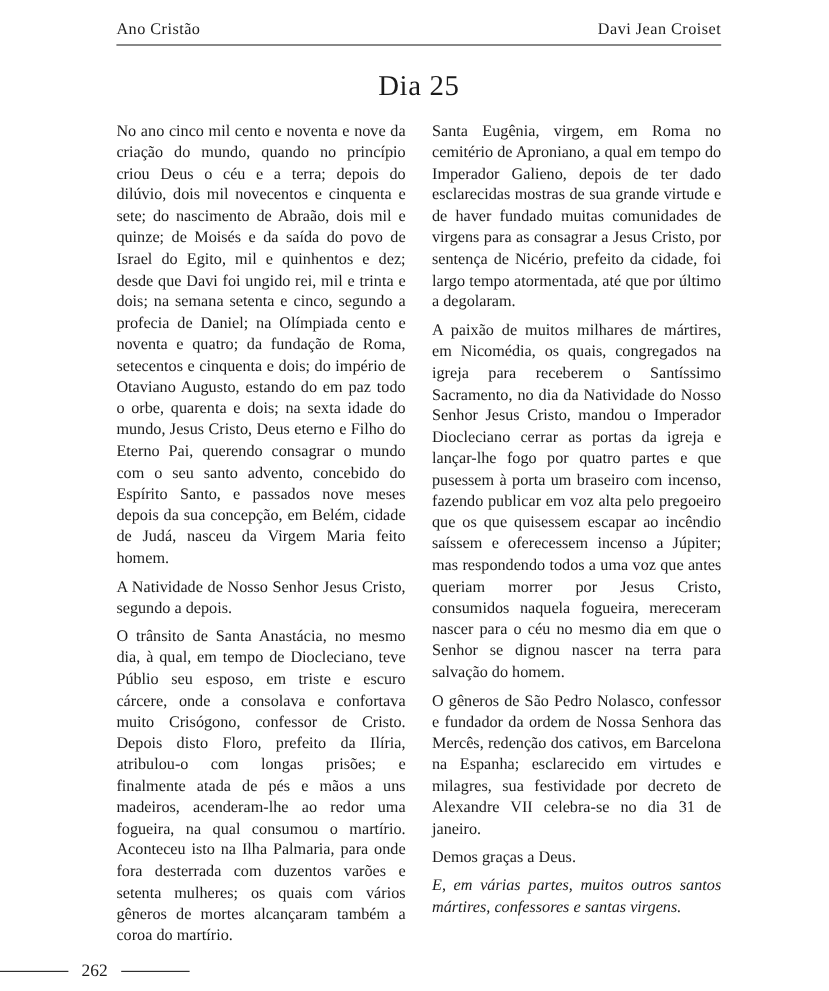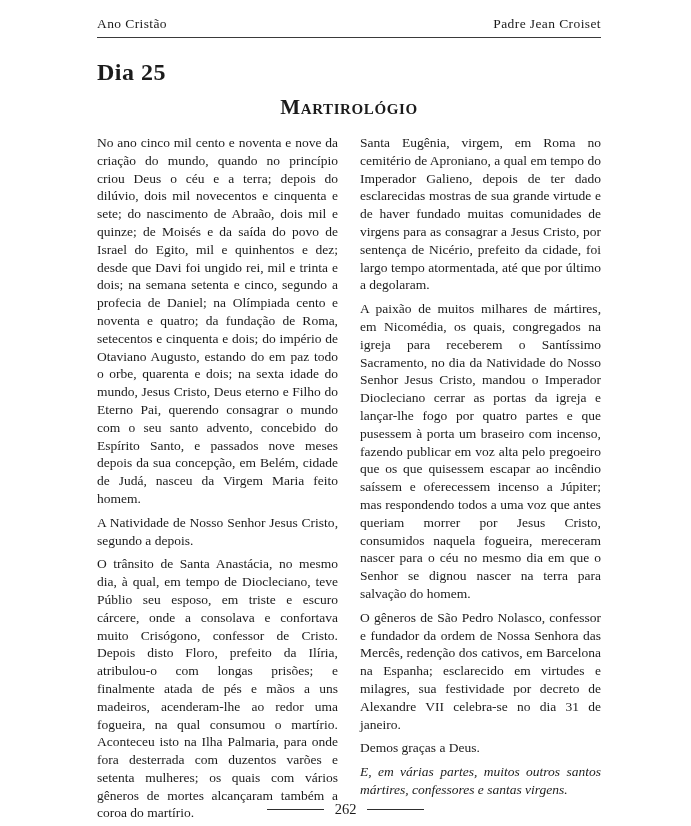--- a/index.html
+++ b/index.html
@@ -21,22 +21,23 @@
   .running-header {
     display: flex;
     justify-content: space-between;
     align-items: flex-end;
     font-size: 13.5px;
     letter-spacing: 0.4px;
     padding-bottom: 5px;
     border-bottom: 1.2px solid #3a3a3a;
   }
   .day-title {
+    text-align: center;
     font-size: 24px;
-    font-weight: bold;
+    font-weight: normal;
     margin: 21px 0 0 0;
     letter-spacing: 0.5px;
   }
   .section-title {
     text-align: center;
     font-size: 21px;
     font-weight: bold;
     font-variant: small-caps;
     letter-spacing: 0.6px;
     margin: 9px 0 0 0;
@@ -64,43 +65,41 @@
   .para.italic {
     font-style: italic;
   }
   .page-footer {
     position: absolute;
     left: 0;
     right: 0;
     bottom: 8px;
     display: flex;
     align-items: center;
-    justify-content: center;
     gap: 11px;
     font-size: 14.5px;
     margin-top: 36px;
   }
   .page-footer .rule {
     width: 57px;
     height: 0;
     border-top: 1.1px solid #2e2e2e;
   }
 </style>
 </head>
 <body>
 
 <div class="page">
 
   <div class="running-header">
     <span>Ano Cristão</span>
-    <span>Padre Jean Croiset</span>
+    <span>Davi Jean Croiset</span>
   </div>
 
   <h1 class="day-title">Dia 25</h1>
-  <h2 class="section-title">Martirológio</h2>
 
   <div class="columns">
     <div class="col">
         <p class="para"><span>No ano cinco mil cento e noventa e nove da criação do mundo, quando no princípio criou Deus o céu e a terra; depois do dilúvio, dois mil novecentos e cinquenta e sete; do nascimento de Abraão, dois mil e quinze; de Moisés e da saída do povo de Israel do Egito, mil e quinhentos e dez; desde que Davi foi ungido rei, mil e trinta e dois; na semana setenta e cinco, segundo a profecia de Daniel; na Olímpiada cento e noventa e quatro; da fundação de Roma, setecentos e cinquenta e dois; do império de Otaviano Augusto, estando do em paz todo o orbe, quarenta e dois; na sexta idade do mundo, Jesus Cristo, Deus eterno e Filho do Eterno Pai, querendo consagrar o mundo com o seu santo advento, concebido do Espírito Santo, e passados nove meses depois da sua concepção, em Belém, cidade de Judá, nasceu da Virgem Maria feito homem.</span></p>
         <p class="para"><b class="lead">A Natividade de Nosso Senhor Jesus Cristo</b><span>, segundo a depois.</span></p>
         <p class="para"><b class="lead">O trânsito de Santa Anastácia</b><span>, no mesmo dia, à qual, em tempo de Diocleciano, teve Públio seu esposo, em triste e escuro cárcere, onde a consolava e confortava muito Crisógono, confessor de Cristo. Depois disto Floro, prefeito da Ilíria, atribulou-o com longas prisões; e finalmente atada de pés e mãos a uns madeiros, acenderam-lhe ao redor uma fogueira, na qual consumou o martírio. Aconteceu isto na Ilha Palmaria, para onde fora desterrada com duzentos varões e setenta mulheres; os quais com vários gêneros de mortes alcançaram também a coroa do martírio.</span></p>
       </div>
     <div class="col">
         <p class="para"><b class="lead">Santa Eugênia</b><span>, virgem, em Roma no cemitério de Aproniano, a qual em tempo do Imperador Galieno, depois de ter dado esclarecidas mostras de sua grande virtude e de haver fundado muitas comunidades de virgens para as consagrar a Jesus Cristo, por sentença de Nicério, prefeito da cidade, foi largo tempo atormentada, até que por último a degolaram.</span></p>
         <p class="para"><b class="lead">A paixão de muitos milhares de mártires</b><span>, em Nicomédia, os quais, congregados na igreja para receberem o Santíssimo Sacramento, no dia da Natividade do Nosso Senhor Jesus Cristo, mandou o Imperador Diocleciano cerrar as portas da igreja e lançar-lhe fogo por quatro partes e que pusessem à porta um braseiro com incenso, fazendo publicar em voz alta pelo pregoeiro que os que quisessem escapar ao incêndio saíssem e oferecessem incenso a Júpiter; mas respondendo todos a uma voz que antes queriam morrer por Jesus Cristo, consumidos naquela fogueira, mereceram nascer para o céu no mesmo dia em que o Senhor se dignou nascer na terra para salvação do homem.</span></p>

